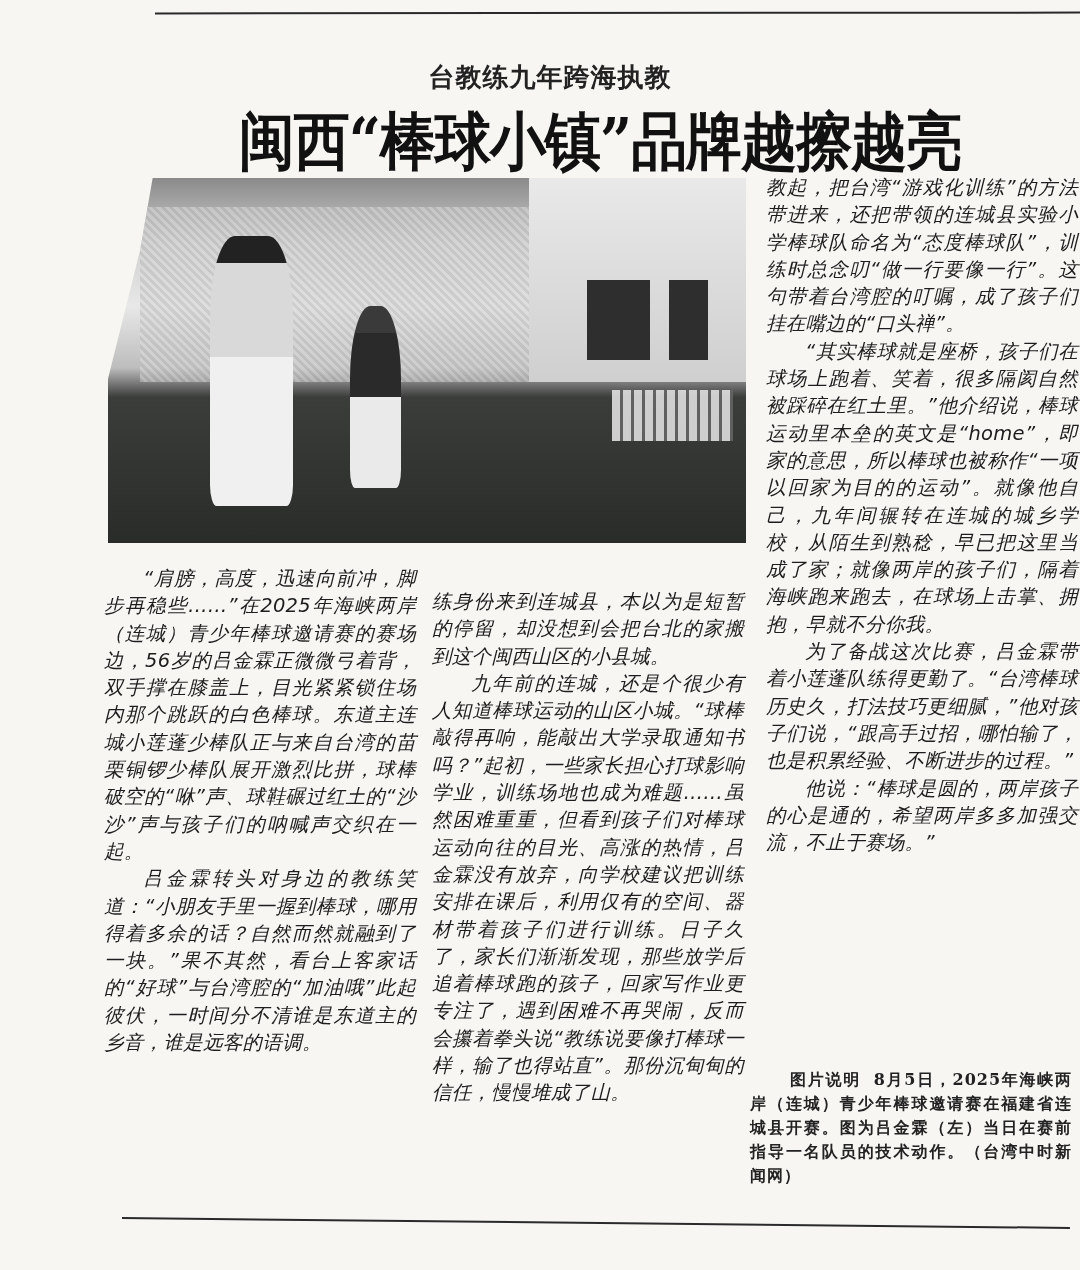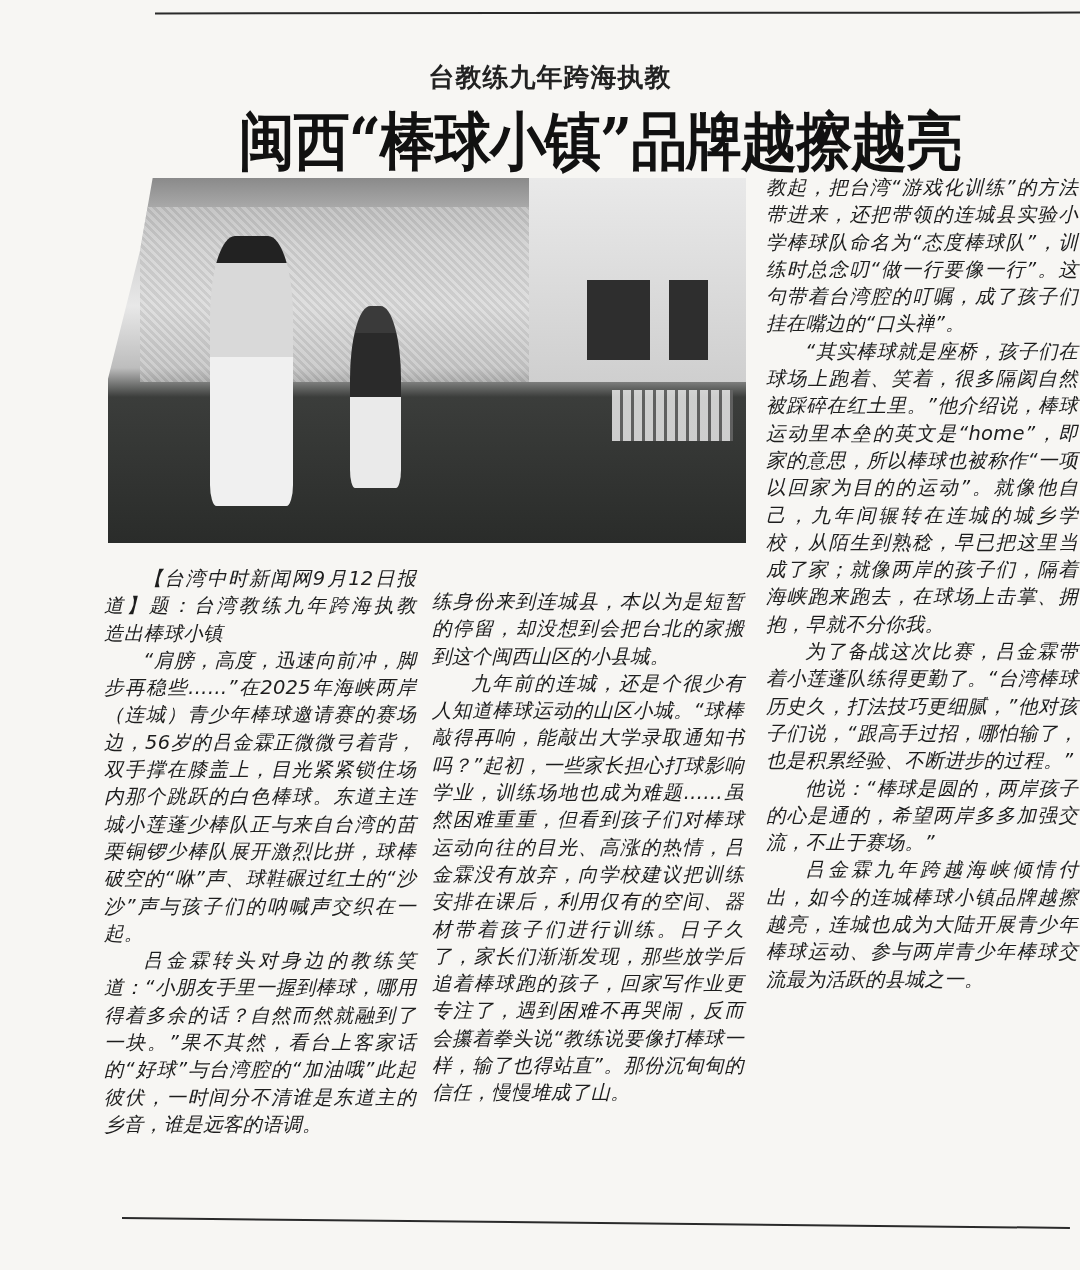--- a/index.html
+++ b/index.html
@@ -92,33 +92,34 @@
     <div class="wall"></div>
     <div class="stand"></div>
     <div class="door" style="left:75%;width:10%;"></div>
     <div class="door" style="left:88%;width:6%;"></div>
     <div class="coach"></div>
     <div class="kid"></div>
     <div class="team"></div>
   </div>
 
   <div class="col col1">
-    <p>【台湾中时新闻网9月12日报道】题：台湾教练九年跨海执教　造出棒球小镇</p>
     <p>“肩膀，高度，迅速向前冲，脚步再稳些……”在2025年海峡两岸（连城）青少年棒球邀请赛的赛场边，56岁的吕金霖正微微弓着背，双手撑在膝盖上，目光紧紧锁住场内那个跳跃的白色棒球。东道主连城小莲蓬少棒队正与来自台湾的苗栗铜锣少棒队展开激烈比拼，球棒破空的“咻”声、球鞋碾过红土的“沙沙”声与孩子们的呐喊声交织在一起。</p>
     <p>吕金霖转头对身边的教练笑道：“小朋友手里一握到棒球，哪用得着多余的话？自然而然就融到了一块。”果不其然，看台上客家话的“好球”与台湾腔的“加油哦”此起彼伏，一时间分不清谁是东道主的乡音，谁是远客的语调。</p>
   </div>
 
   <div class="col col2">
     <p class="noindent">练身份来到连城县，本以为是短暂的停留，却没想到会把台北的家搬到这个闽西山区的小县城。</p>
     <p>九年前的连城，还是个很少有人知道棒球运动的山区小城。“球棒敲得再响，能敲出大学录取通知书吗？”起初，一些家长担心打球影响学业，训练场地也成为难题……虽然困难重重，但看到孩子们对棒球运动向往的目光、高涨的热情，吕金霖没有放弃，向学校建议把训练安排在课后，利用仅有的空间、器材带着孩子们进行训练。日子久了，家长们渐渐发现，那些放学后追着棒球跑的孩子，回家写作业更专注了，遇到困难不再哭闹，反而会攥着拳头说“教练说要像打棒球一样，输了也得站直”。那份沉甸甸的信任，慢慢堆成了山。</p>
   </div>
 
   <div class="col col3">
     <p class="noindent">教起，把台湾“游戏化训练”的方法带进来，还把带领的连城县实验小学棒球队命名为“态度棒球队”，训练时总念叨“做一行要像一行”。这句带着台湾腔的叮嘱，成了孩子们挂在嘴边的“口头禅”。</p>
     <p>“其实棒球就是座桥，孩子们在球场上跑着、笑着，很多隔阂自然被踩碎在红土里。”他介绍说，棒球运动里本垒的英文是“home”，即家的意思，所以棒球也被称作“一项以回家为目的的运动”。就像他自己，九年间辗转在连城的城乡学校，从陌生到熟稔，早已把这里当成了家；就像两岸的孩子们，隔着海峡跑来跑去，在球场上击掌、拥抱，早就不分你我。</p>
     <p>为了备战这次比赛，吕金霖带着小莲蓬队练得更勤了。“台湾棒球历史久，打法技巧更细腻，”他对孩子们说，“跟高手过招，哪怕输了，也是积累经验、不断进步的过程。”</p>
     <p>他说：“棒球是圆的，两岸孩子的心是通的，希望两岸多多加强交流，不止于赛场。”</p>
-    <p>吕金霖九年跨越海峡倾情付出，如今的连城棒球小镇品牌越擦越亮，连城也成为大陆开展青少年棒球运动、参与两岸青少年棒球交流最为活跃的县城之一。</p>
   </div>
 
+  <div class="caption">
+    <span class="cap-label">图片说明</span><span>8月5日，2025年海峡两岸（连城）青少年棒球邀请赛在福建省连城县开赛。图为吕金霖（左）当日在赛前指导一名队员的技术动作。（台湾中时新闻网）</span>
+  </div>
 
   <div class="rule-bottom"></div>
 </div>
 
 </body></html>

